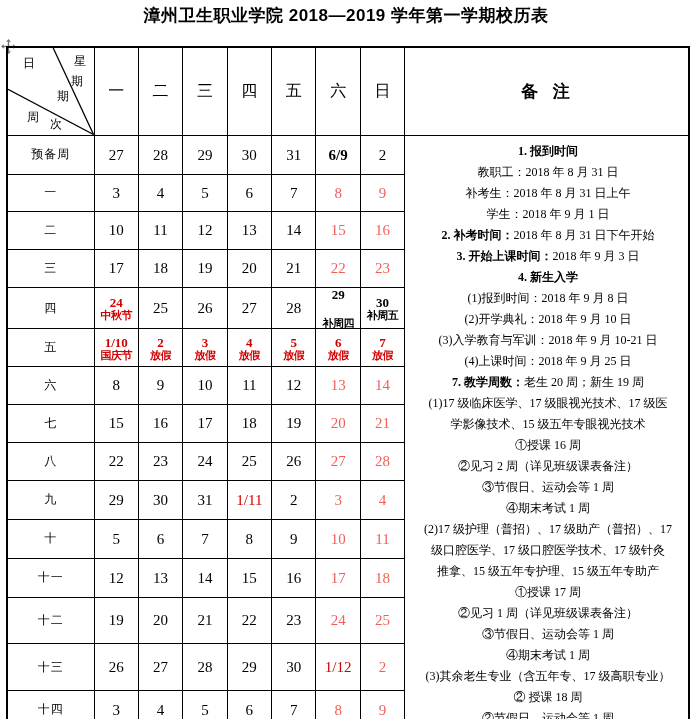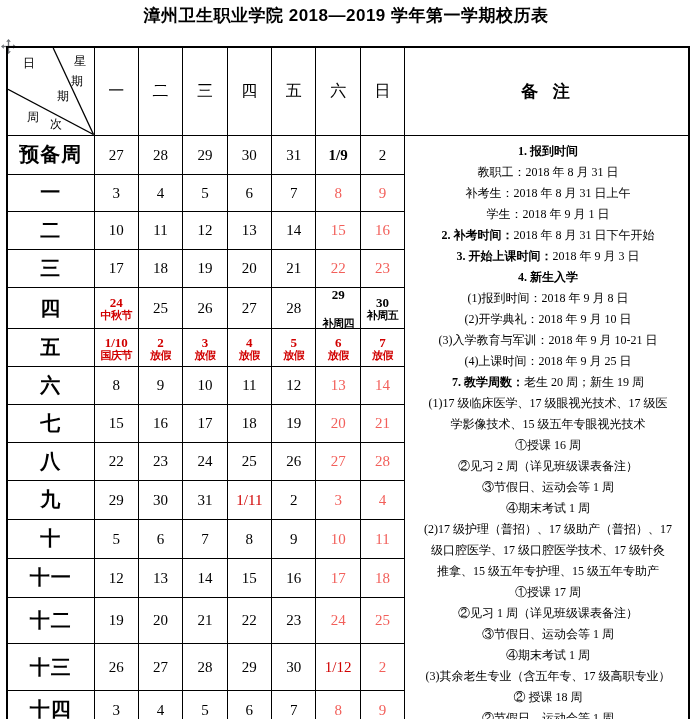--- a/index.html
+++ b/index.html
@@ -30,21 +30,21 @@
   th.corner svg{position:absolute;left:0;top:0;width:100%;height:100%;display:block;}
   .corner-label{position:absolute;left:0;top:0;width:100%;height:100%;}
   .corner-label .ch{position:absolute;font-size:12px;line-height:12px;}
   .corner-date .ch:nth-child(1){left:15px;top:9px;}
   .corner-date .ch:nth-child(2){left:49px;top:42px;}
   .corner-weekday .ch:nth-child(1){left:66px;top:7px;}
   .corner-weekday .ch:nth-child(2){left:63px;top:27px;}
   .corner-week .ch:nth-child(1){left:19px;top:63px;}
   .corner-week .ch:nth-child(2){left:42px;top:70px;}
   
-  th.wk{font-size:20px;font-weight:700;letter-spacing:1px;}
+  th.wk{font-size:12px;font-weight:400;letter-spacing:1px;}
   
   td.day{font-size:15px;}
   td.day .num{line-height:1.1;}
   td.day .num.bold{font-weight:700;}
   td.day .num.red{color:var(--weekend-red);}
   td.day .num.hred{color:var(--holiday-red);font-weight:400;}
   td.day .num.has-sub{font-size:13px;font-weight:700;}
   td.day .sub{display:none;font-size:11px;line-height:10px;font-weight:700;letter-spacing:-0.5px;}
   td.day .sub.hred{color:var(--holiday-red);}
   
@@ -125,21 +125,21 @@
     <td class="day">
           <div class="num">29</div>
         </td>
     <td class="day">
           <div class="num">30</div>
         </td>
     <td class="day">
           <div class="num">31</div>
         </td>
     <td class="day">
-          <div class="num bold">1/9</div>
+          <div class="num bold">6/9</div>
         </td>
     <td class="day">
           <div class="num">2</div>
         </td>
   <td class="remarks" rowspan="15">
           <div class="rbox">
             <div class="rline"><span class="rb">1. 报到时间</span></div>
             <div class="rline"><span>教职工：2018 年 8 月 31 日</span></div>
             <div class="rline"><span>补考生：2018 年 8 月 31 日上午</span></div>
             <div class="rline"><span>学生：2018 年 9 月 1 日</span></div>

